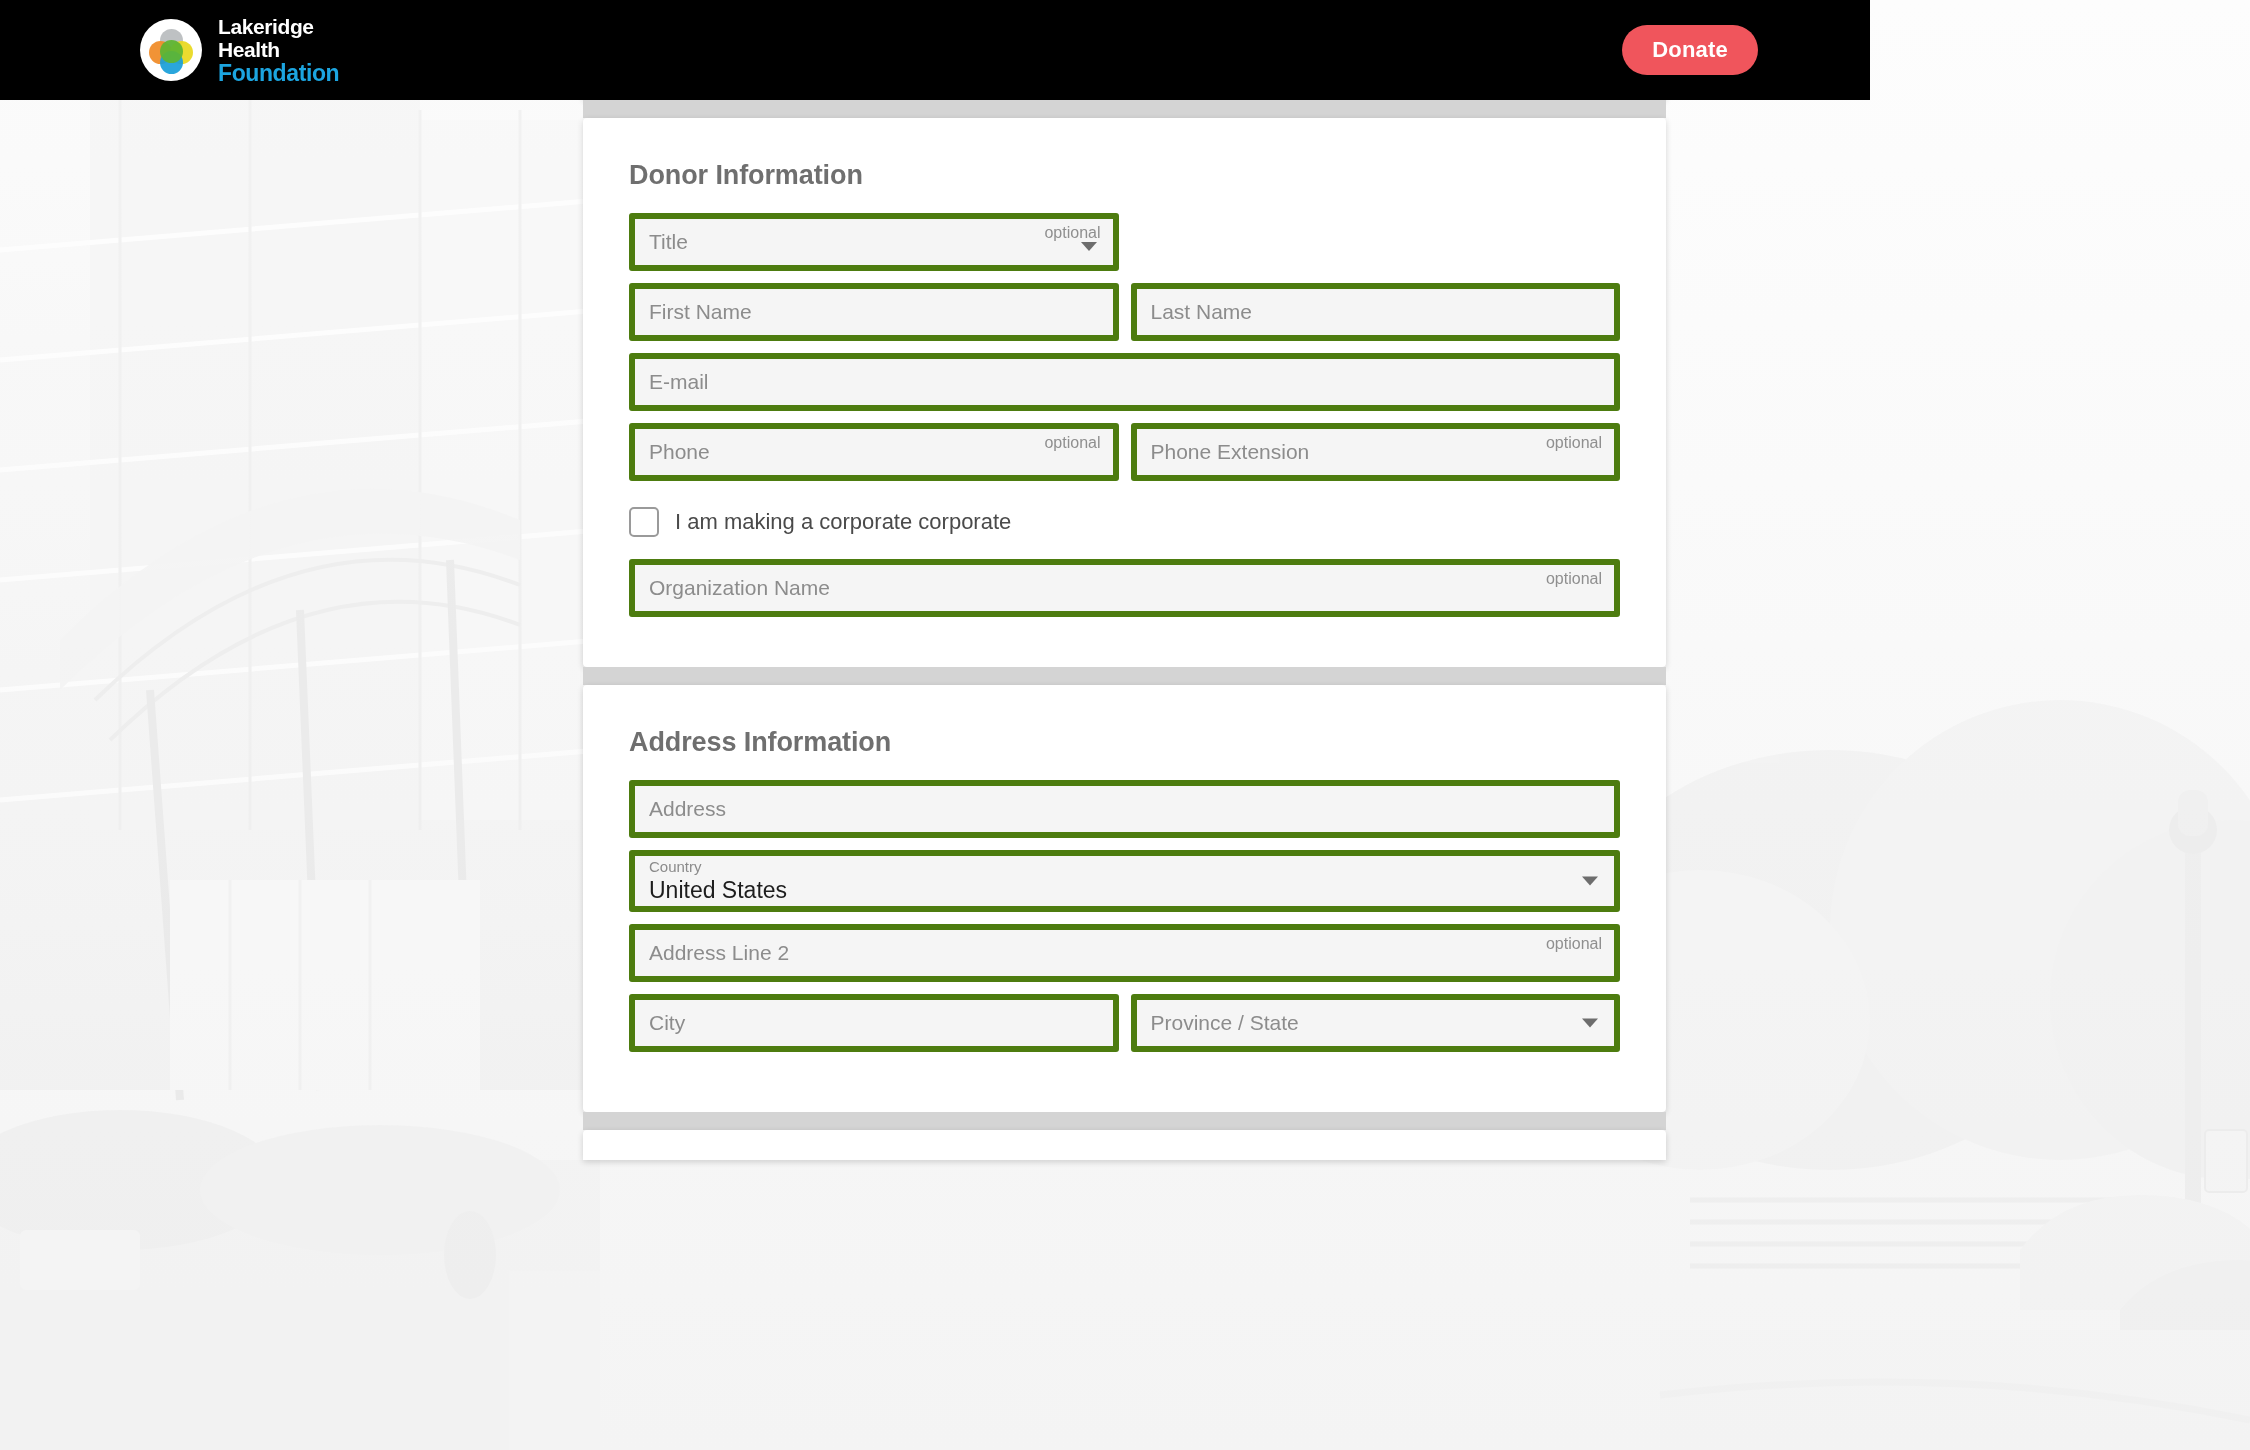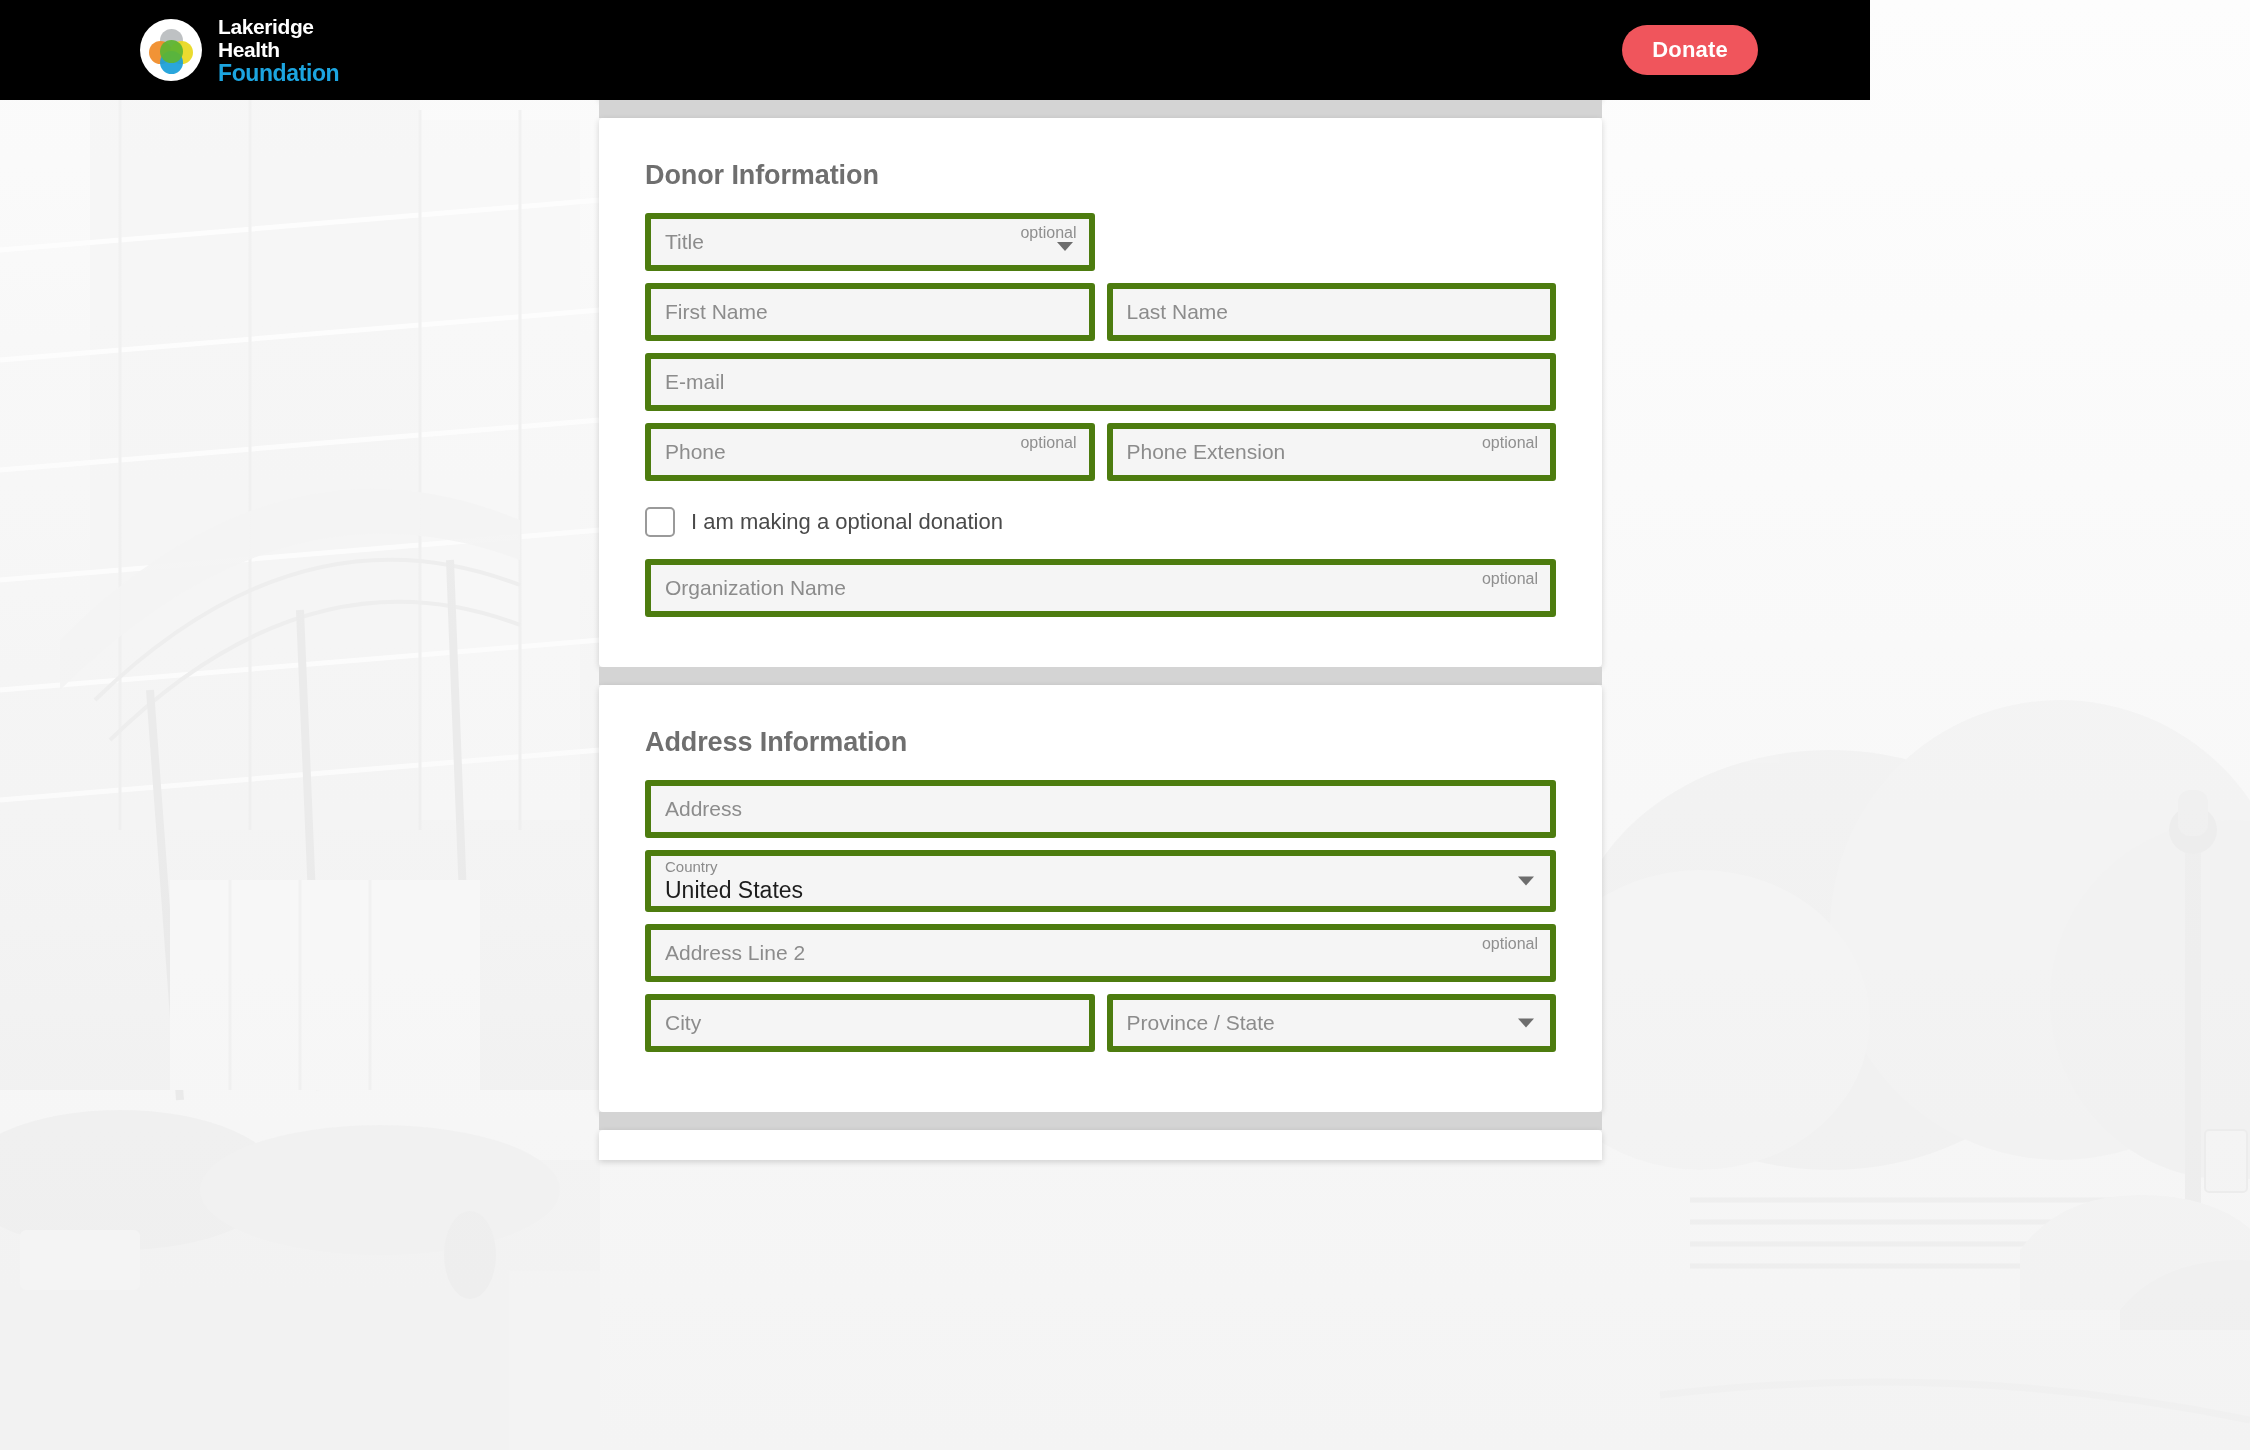--- a/index.html
+++ b/index.html
@@ -95,23 +95,23 @@
     font-family: "Liberation Sans", sans-serif;
     cursor: pointer;
     letter-spacing: .2px;
     display: flex;
     align-items: center;
   }
 
   
   #form-column {
     position: absolute;
-    left: 599px;
+    left: 583px;
     top: 0;
-    width: 1003px;
+    width: 1083px;
     z-index: 20;
   }
 
   .card {
     background: #ffffff;
     box-shadow: 0 2px 6px rgba(0,0,0,.16);
     padding: 0 46px;
   }
 
   
@@ -363,21 +363,21 @@
         <span class="optional-tag">optional</span>
       </div>
       <div class="field w-half">
         <span class="placeholder">Phone Extension</span>
         <span class="optional-tag">optional</span>
       </div>
     </div>
 
     <label class="checkbox-row">
       <span class="checkbox-box"></span>
-      <span class="checkbox-label">I am making a optional donation</span>
+      <span class="checkbox-label">I am making a corporate corporate</span>
     </label>
 
     <div class="field-row">
       <div class="field w-full">
         <span class="placeholder">Organization Name</span>
         <span class="optional-tag">optional</span>
       </div>
     </div>
   </section>
 

